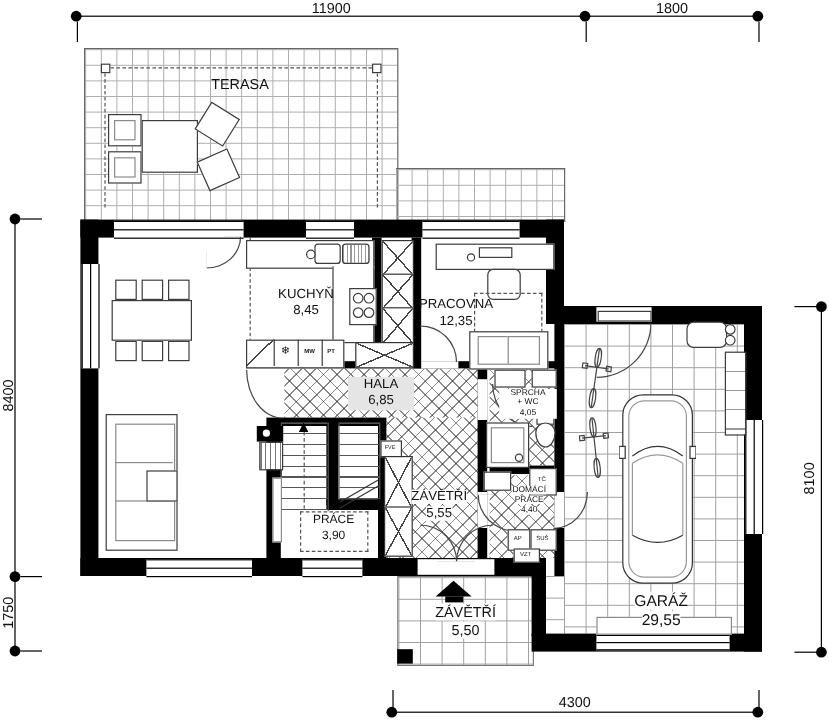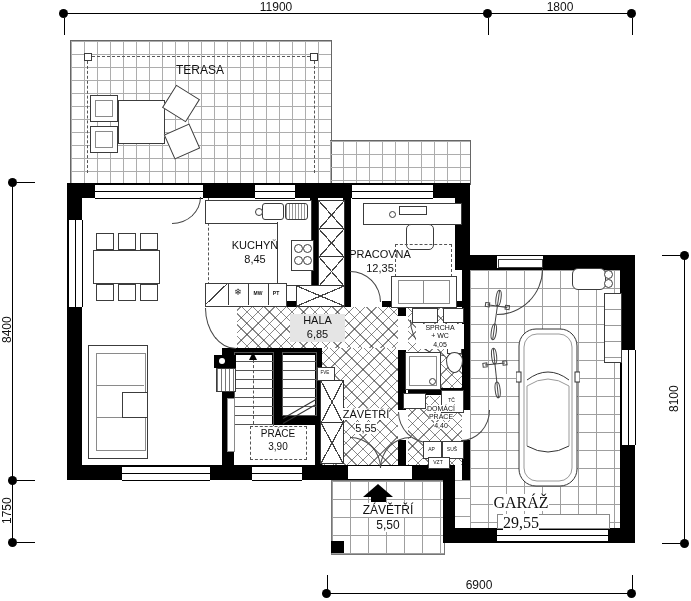--- a/index.html
+++ b/index.html
@@ -259,21 +259,21 @@
   </div>
   <div class="rlabel small" style="left:417px;top:405px;width:48px;">
     <span style="background:#fff;">DOMÁCÍ</span><br>
     <span style="background:#fff;">PRÁCE</span><br>
     <span style="background:#fff;">4,40</span>
   </div>
   <div class="rlabel" style="left:348px;top:503px;width:80px;font-size:12px;">
     <span style="background:#fff;">ZÁVĚTŘÍ</span><br>
     <span style="background:#fff;">5,50</span>
   </div>
-  <div class="rlabel" style="left:481px;top:493px;width:80px;font-size:16px;font-family:Liberation Serif, serif;">
+  <div class="rlabel" style="left:511px;top:493px;width:80px;font-size:13px;">
     <span style="background:#fff;">GARÁŽ</span><br>
     <span style="background:#fff;">29,55</span>
   </div>
 
   <div class="dimline" style="left:64px;top:13px;width:568px;height:1px;"></div>
   <div class="dot" style="left:59px;top:9px;"></div>
   <div class="dot" style="left:483px;top:9px;"></div>
   <div class="dot" style="left:627px;top:9px;"></div>
   <div class="dimline" style="left:64px;top:18px;width:1px;height:17px;"></div>
   <div class="dimline" style="left:488px;top:18px;width:1px;height:17px;"></div>
@@ -296,15 +296,15 @@
   <div class="dot" style="left:680px;top:539px;"></div>
   <div class="dimline" style="left:662px;top:255px;width:18px;height:1px;"></div>
   <div class="dimline" style="left:662px;top:543px;width:18px;height:1px;"></div>
   <div class="dimlabelV" style="left:667px;top:374px;height:50px;">8100</div>
 
   <div class="dimline" style="left:327px;top:593px;width:305px;height:1px;"></div>
   <div class="dot" style="left:322px;top:589px;"></div>
   <div class="dot" style="left:627px;top:589px;"></div>
   <div class="dimline" style="left:327px;top:575px;width:1px;height:16px;"></div>
   <div class="dimline" style="left:632px;top:575px;width:1px;height:16px;"></div>
-  <div class="dimlabel" style="left:439px;top:578px;width:80px;">6900</div>
+  <div class="dimlabel" style="left:439px;top:578px;width:80px;">4300</div>
 
 </div>
 
 </body></html>

